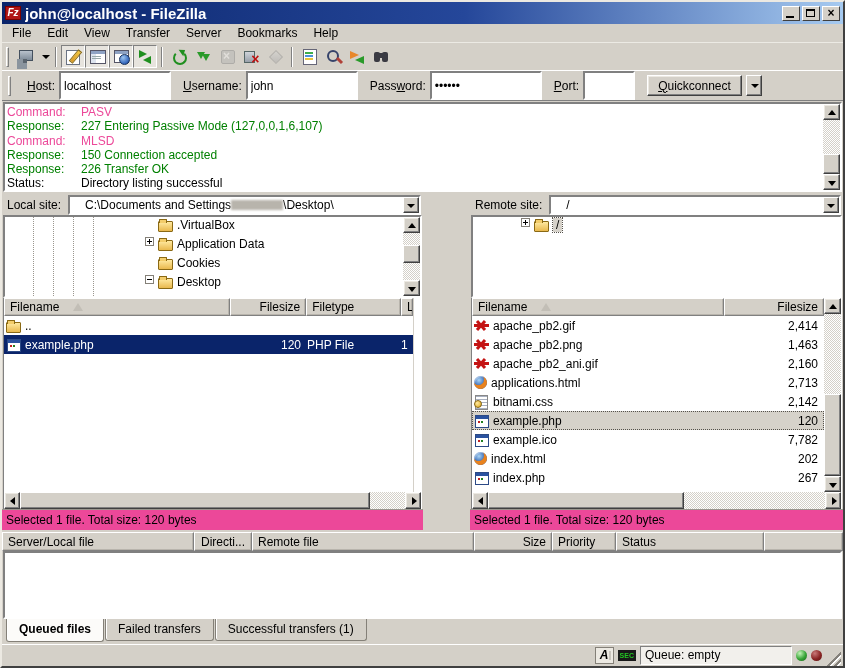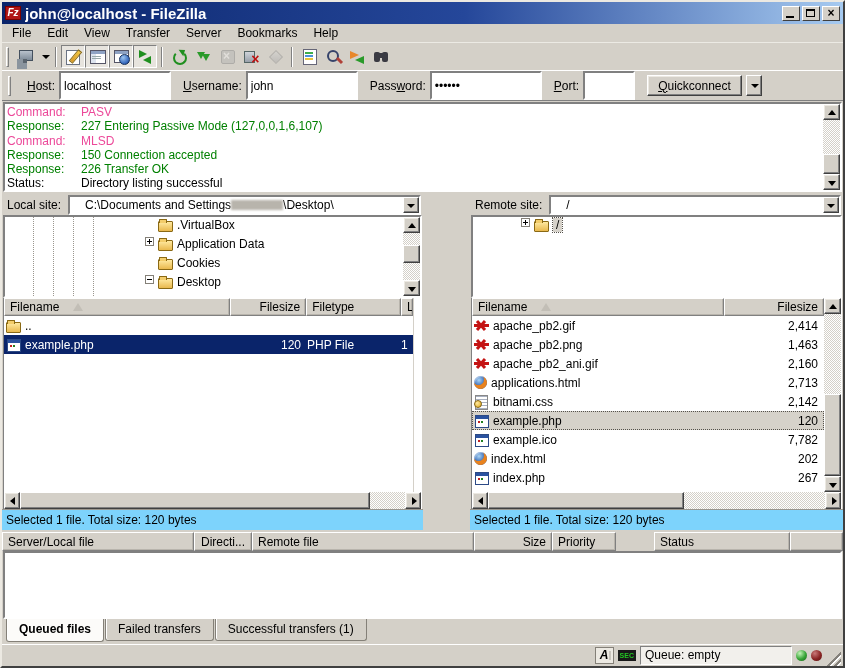--- a/index.html
+++ b/index.html
@@ -156,25 +156,25 @@
   .file-row { height:19px; display:flex; align-items:center; padding-left:2px; white-space:nowrap; }
   .file-row .cell { overflow:hidden; white-space:nowrap; }
   .file-row.sel-active { background:#0a246a; color:#fff; }
   .file-row.sel-inactive { background:#d6d2ca; outline:1px dotted #55524c; outline-offset:-1px; }
   .llist .c-name { width:206px; } .llist .c-size { width:76px; text-align:right; padding-right:6px; } .llist .c-type { width:94px; } .llist .c-mod { flex:1; }
   .rlist .c-name { flex:1; } .rlist .c-size { width:96px; text-align:right; padding-right:6px; }
   .lh-name { width:227px; } .lh-size { width:76px; } .lh-type { width:95px; } .lh-mod { flex:1; }
   .rh-name { flex:1; } .rh-size { width:100px; }
   .strip { width:8px; flex:none; background:#fff; border-left:1px solid #d4d0c8; }
 
-  .statusline { height:21px; flex:none; display:flex; align-items:center; padding:0 4px; border-top:1px solid #9a968e; background:#7dd3fc; }
+  .statusline { height:21px; flex:none; display:flex; align-items:center; padding:0 4px; border-top:1px solid #9a968e; background:#ec4899; }
 
   
   .qheader { height:19px; flex:none; display:flex; background:#d4d0c8; margin-top:2px; }
-  .qh0{width:192px;} .qh1{width:58px;justify-content:center;} .qh2{width:222px;} .qh3{width:78px;} .qh4{width:64px;} .qh5{width:136px;margin-left:38px;} .qh6{flex:1;}
+  .qh0{width:192px;} .qh1{width:58px;justify-content:center;} .qh2{width:222px;} .qh3{width:78px;} .qh4{width:64px;} .qh5{width:148px;} .qh6{flex:1;}
   .qbody { height:68px; flex:none; background:#fff; border:2px solid; border-color:#808080 #fff #fff #808080; margin:0 1px; }
 
   .tabstrip { height:25px; flex:none; display:flex; align-items:flex-start; padding-left:4px; background:#d4d0c8; }
   .tab { padding:3px 12px 4px; border:1px solid #848078; border-top:none; background:#d4d0c8; border-radius:0 0 3px 3px; margin-right:1px; box-shadow:inset 1px 0 0 #fff; }
   .tab.active { background:#fcfbf9; font-weight:bold; padding-bottom:5px; }
 
   
   .statusbar { flex:1; display:flex; align-items:center; justify-content:flex-end; gap:4px; padding:0 2px 0 4px; border-top:1px solid #fff; }
   .dt-ind { width:19px; height:17px; border:1px solid #848078; background:#ece9e2; text-align:center; font-weight:bold; font-style:italic; line-height:15px; position:relative; }
   .dt-ind::after { content:''; position:absolute; right:2px; top:3px; width:2px; height:9px; background:#c8c4bc; }

